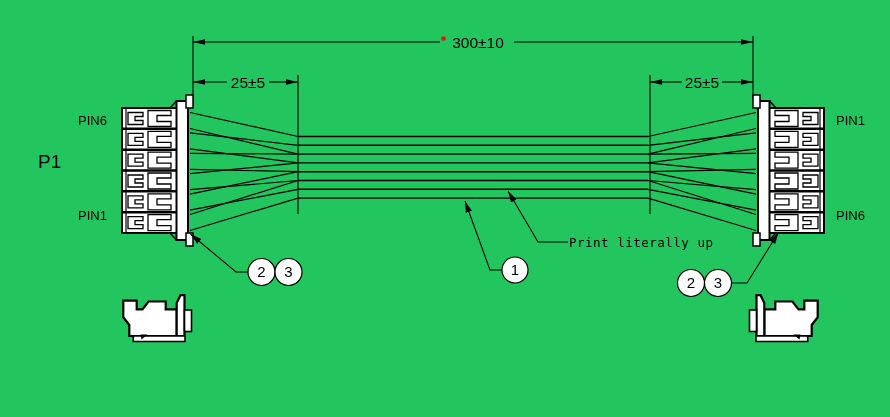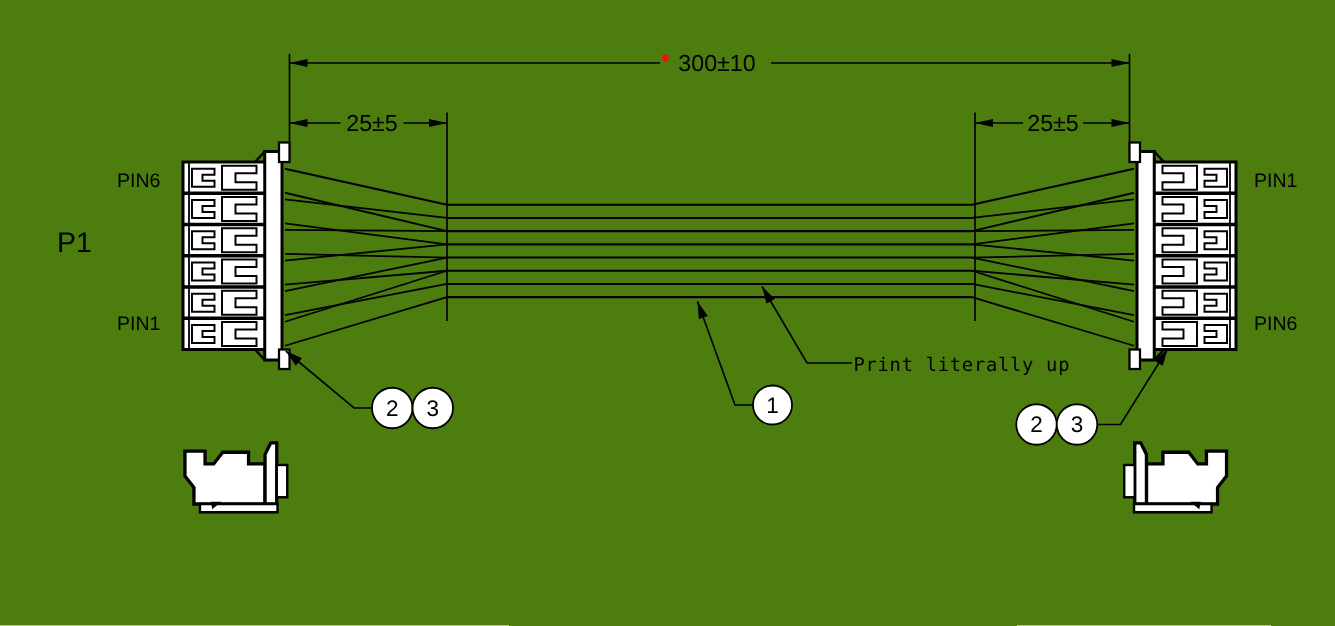--- a/index.html
+++ b/index.html
@@ -1,16 +1,16 @@
 <!DOCTYPE html>
 <html><head>
 <meta charset="utf-8">
 <style>
   html,body{margin:0;padding:0;background:#ffffff;}
-  .stage{position:relative;width:890px;height:417px;background:#4d7c0f;overflow:hidden;}
+  .stage{position:relative;width:890px;height:417px;background:#22c55e;overflow:hidden;}
   svg{display:block;}
   text{fill:#000;font-family:"Liberation Sans",sans-serif;}
   .cadnote{font-family:"DejaVu Sans Mono",monospace;letter-spacing:0.5px;}
   .dimtxt{font-family:"Liberation Sans",sans-serif;}
 </style>
 </head>
 <body>
 
 <div class="stage">
 <svg width="890" height="417" viewBox="0 0 890 417">

